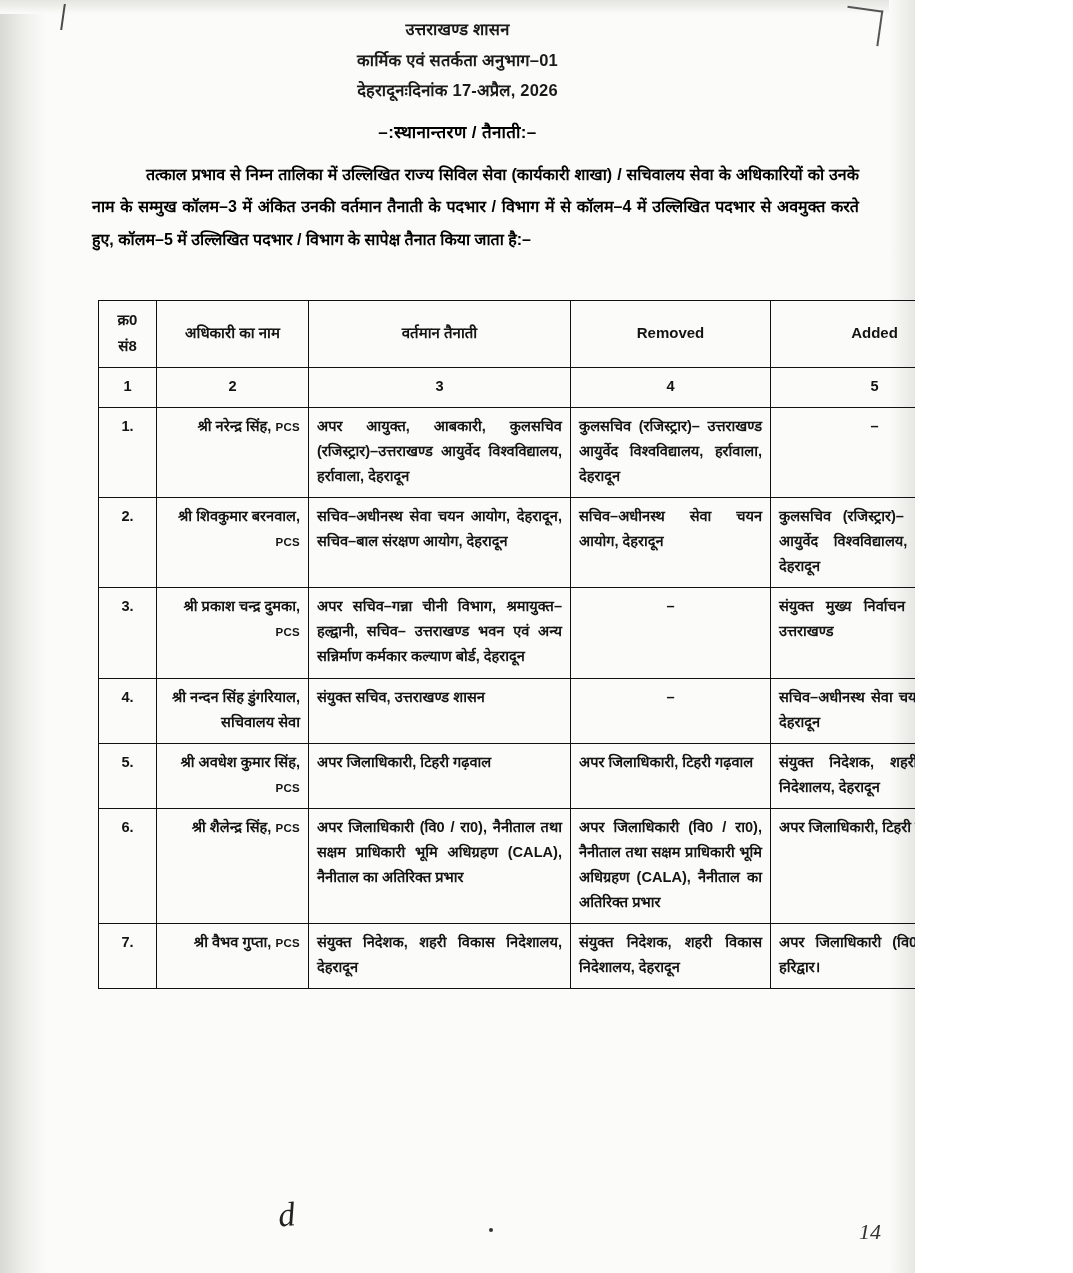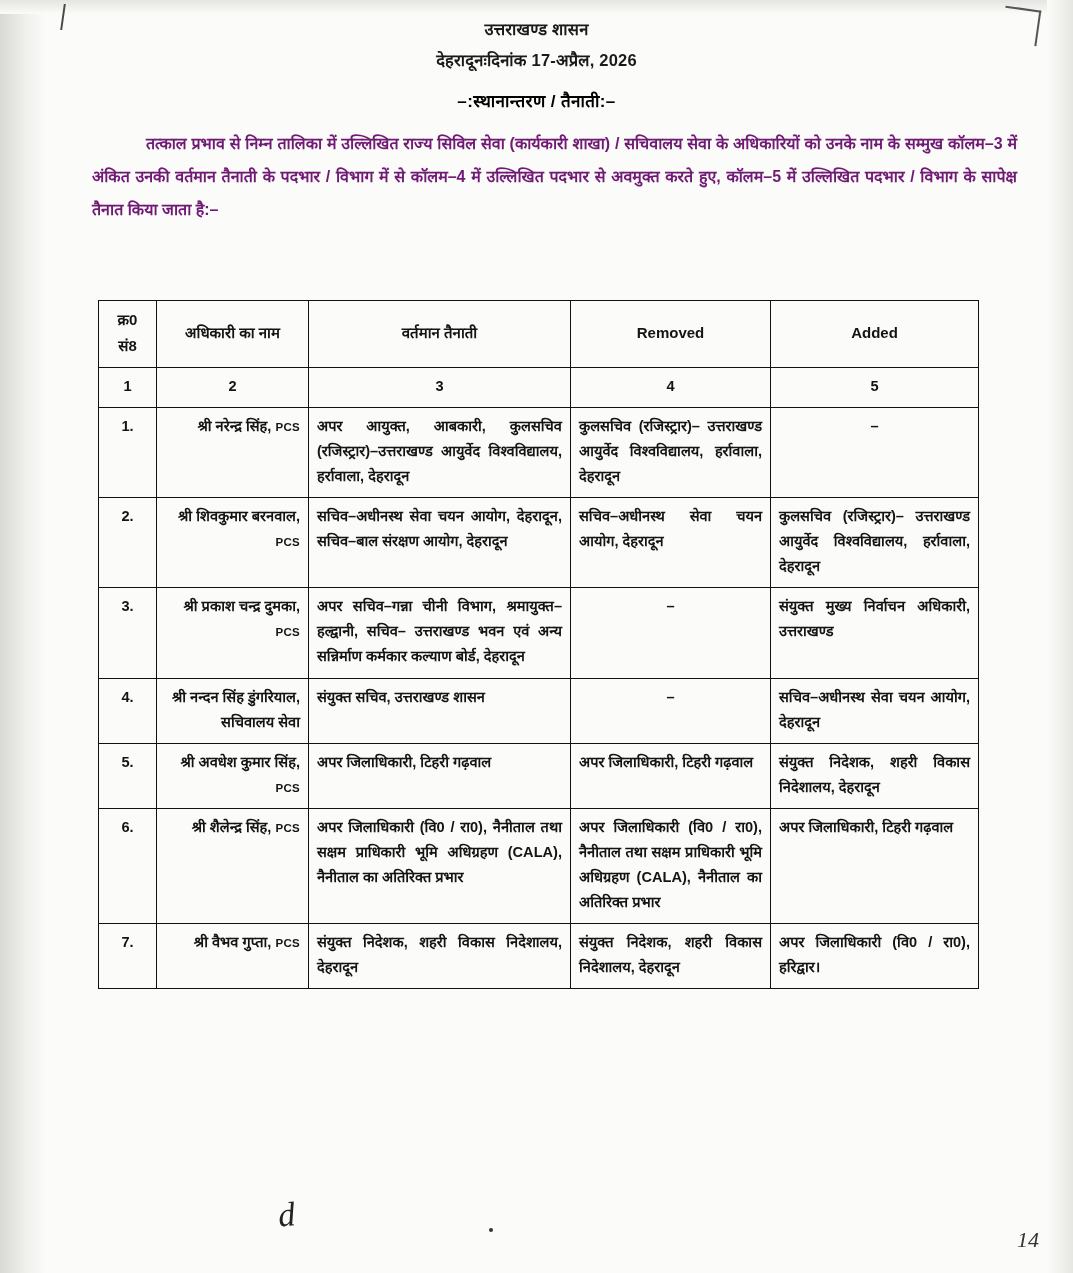--- a/index.html
+++ b/index.html
@@ -5,21 +5,21 @@
   html, body {
     margin: 0;
     padding: 0;
     background: #ffffff;
   }
   body {
     font-family: "Liberation Sans", sans-serif;
   }
   .page {
     position: relative;
-    width: 1073px;
+    width: 915px;
     height: 1273px;
     background: #fbfbf9;
     overflow: hidden;
     box-sizing: border-box;
   }
   
   .scan-shade-left {
     position: absolute;
     left: 0; top: 0;
     width: 46px; height: 100%;
@@ -85,21 +85,21 @@
     font-size: 17px;
     font-weight: 700;
     letter-spacing: .4px;
   }
 
   .body-para {
     margin: 16px 56px 0 92px;
     font-size: 16px;
     line-height: 2.05;
     text-align: justify;
-    color: #701a75;
+    color: #000000;
     font-weight: 600;
   }
   .body-para .indent {
     display: inline-block;
     width: 54px;
   }
 
   table.grid {
     position: absolute;
     left: 98px;
@@ -150,21 +150,21 @@
     top: 1196px;
     font-family: "Liberation Serif", serif;
     font-size: 34px;
     font-style: italic;
     color: #222;
     transform: rotate(-6deg);
   }
   .page-mark {
     position: absolute;
     right: 34px;
-    bottom: 20px;
+    bottom: 28px;
     font-family: "Liberation Serif", serif;
     font-style: italic;
     font-size: 22px;
     color: #333;
   }
   .dot-mark {
     position: absolute;
     left: 489px;
     top: 1228px;
     width: 4px; height: 4px;
@@ -178,20 +178,21 @@
 <div class="page">
 
   <div class="scan-shade-left"></div>
   <div class="scan-shade-top"></div>
   <div class="scan-shade-right"></div>
   <div class="corner-mark"></div>
   <div class="corner-mark-right"></div>
 
   <div class="header">
     <div>उत्तराखण्ड शासन</div>
+    <div>कार्मिक एवं सतर्कता अनुभाग–01</div>
     <div>
       <span>देहरादूनःदिनांक</span>
       <span class="handwrite">17</span><span>-अप्रैल, 2026</span>
     </div>
   </div>
 
   <div class="subject">–:स्थानान्तरण / तैनाती:–</div>
 
   <div class="body-para">
     <span class="indent"></span><span>तत्काल प्रभाव से निम्न तालिका में उल्लिखित राज्य सिविल सेवा (कार्यकारी शाखा) / सचिवालय सेवा के अधिकारियों को उनके नाम के सम्मुख कॉलम–3 में अंकित उनकी वर्तमान तैनाती के पदभार / विभाग में से कॉलम–4 में उल्लिखित पदभार से अवमुक्त करते हुए, कॉलम–5 में उल्लिखित पदभार / विभाग के सापेक्ष तैनात किया जाता है:–</span>

